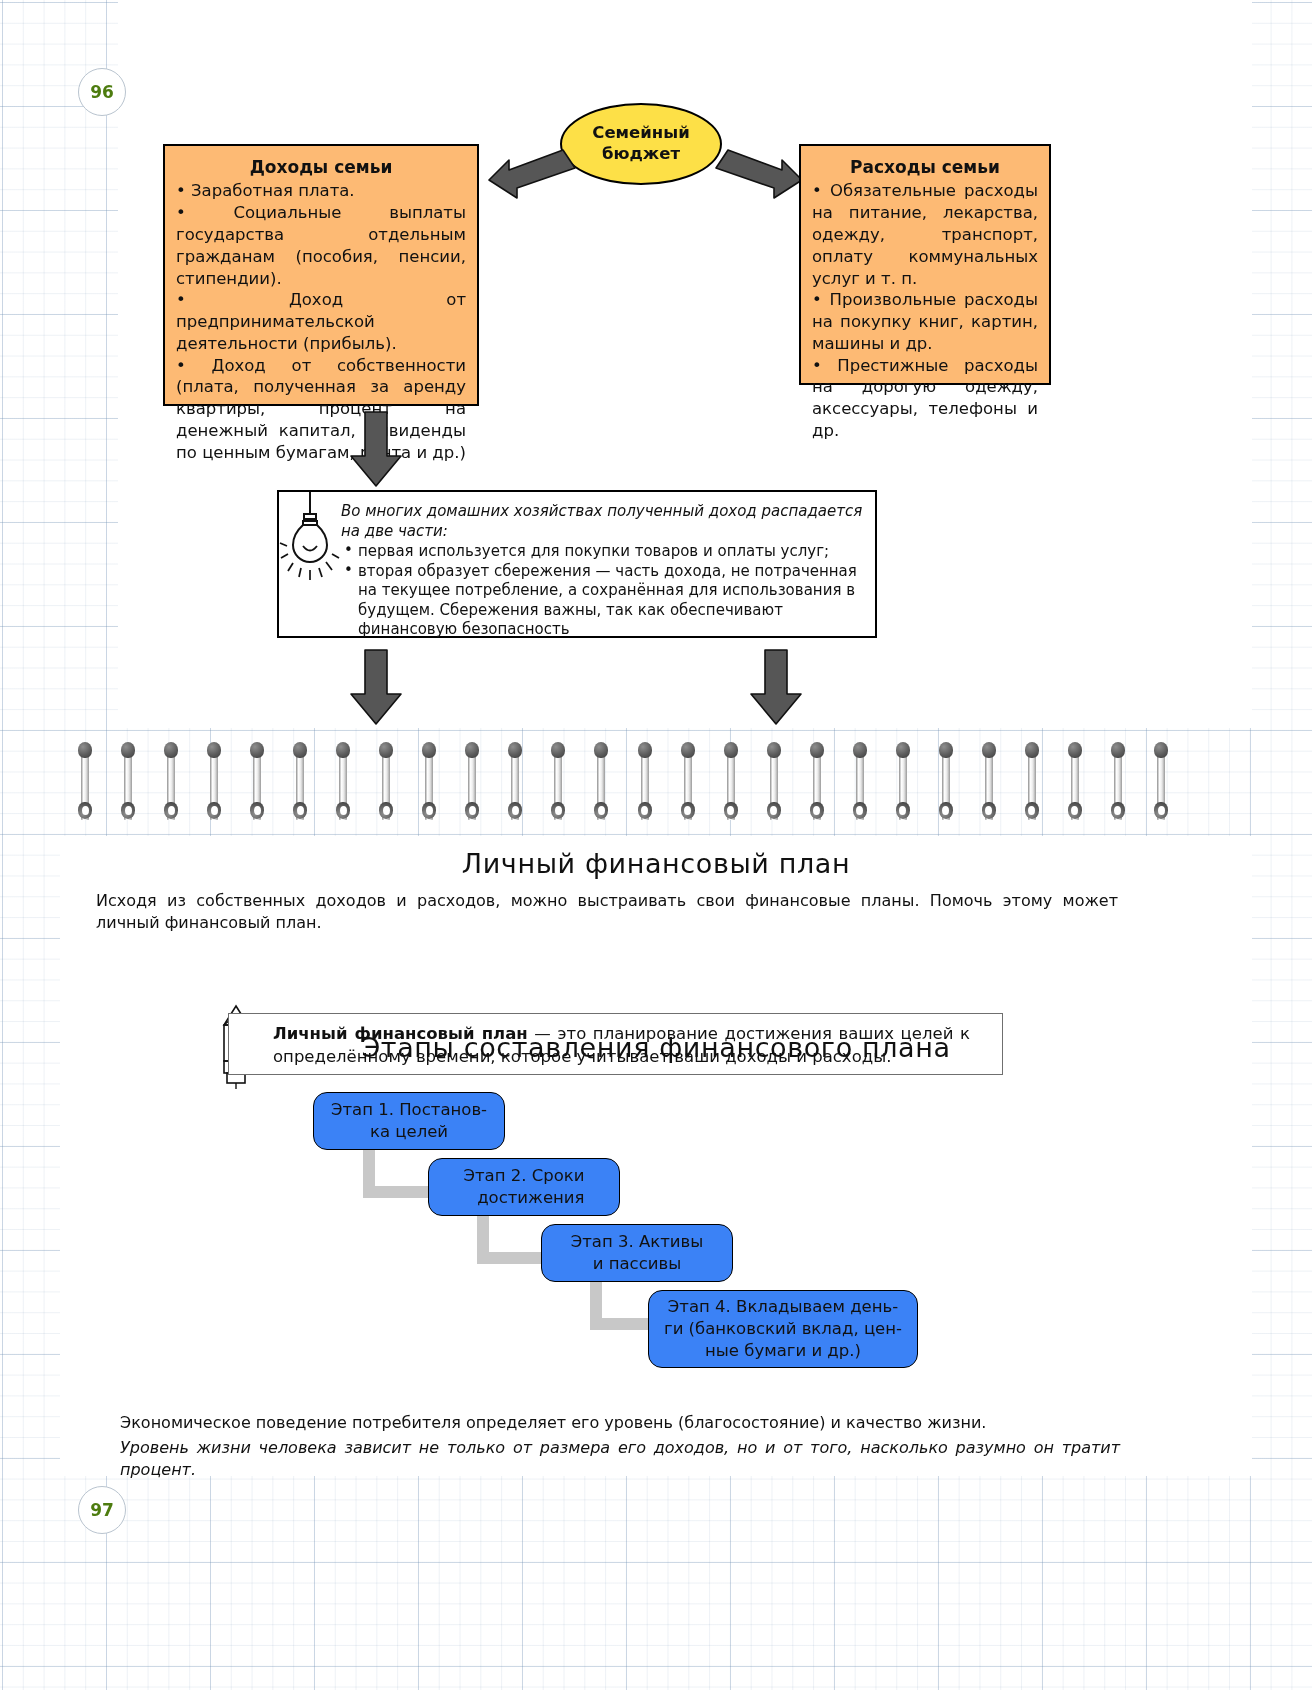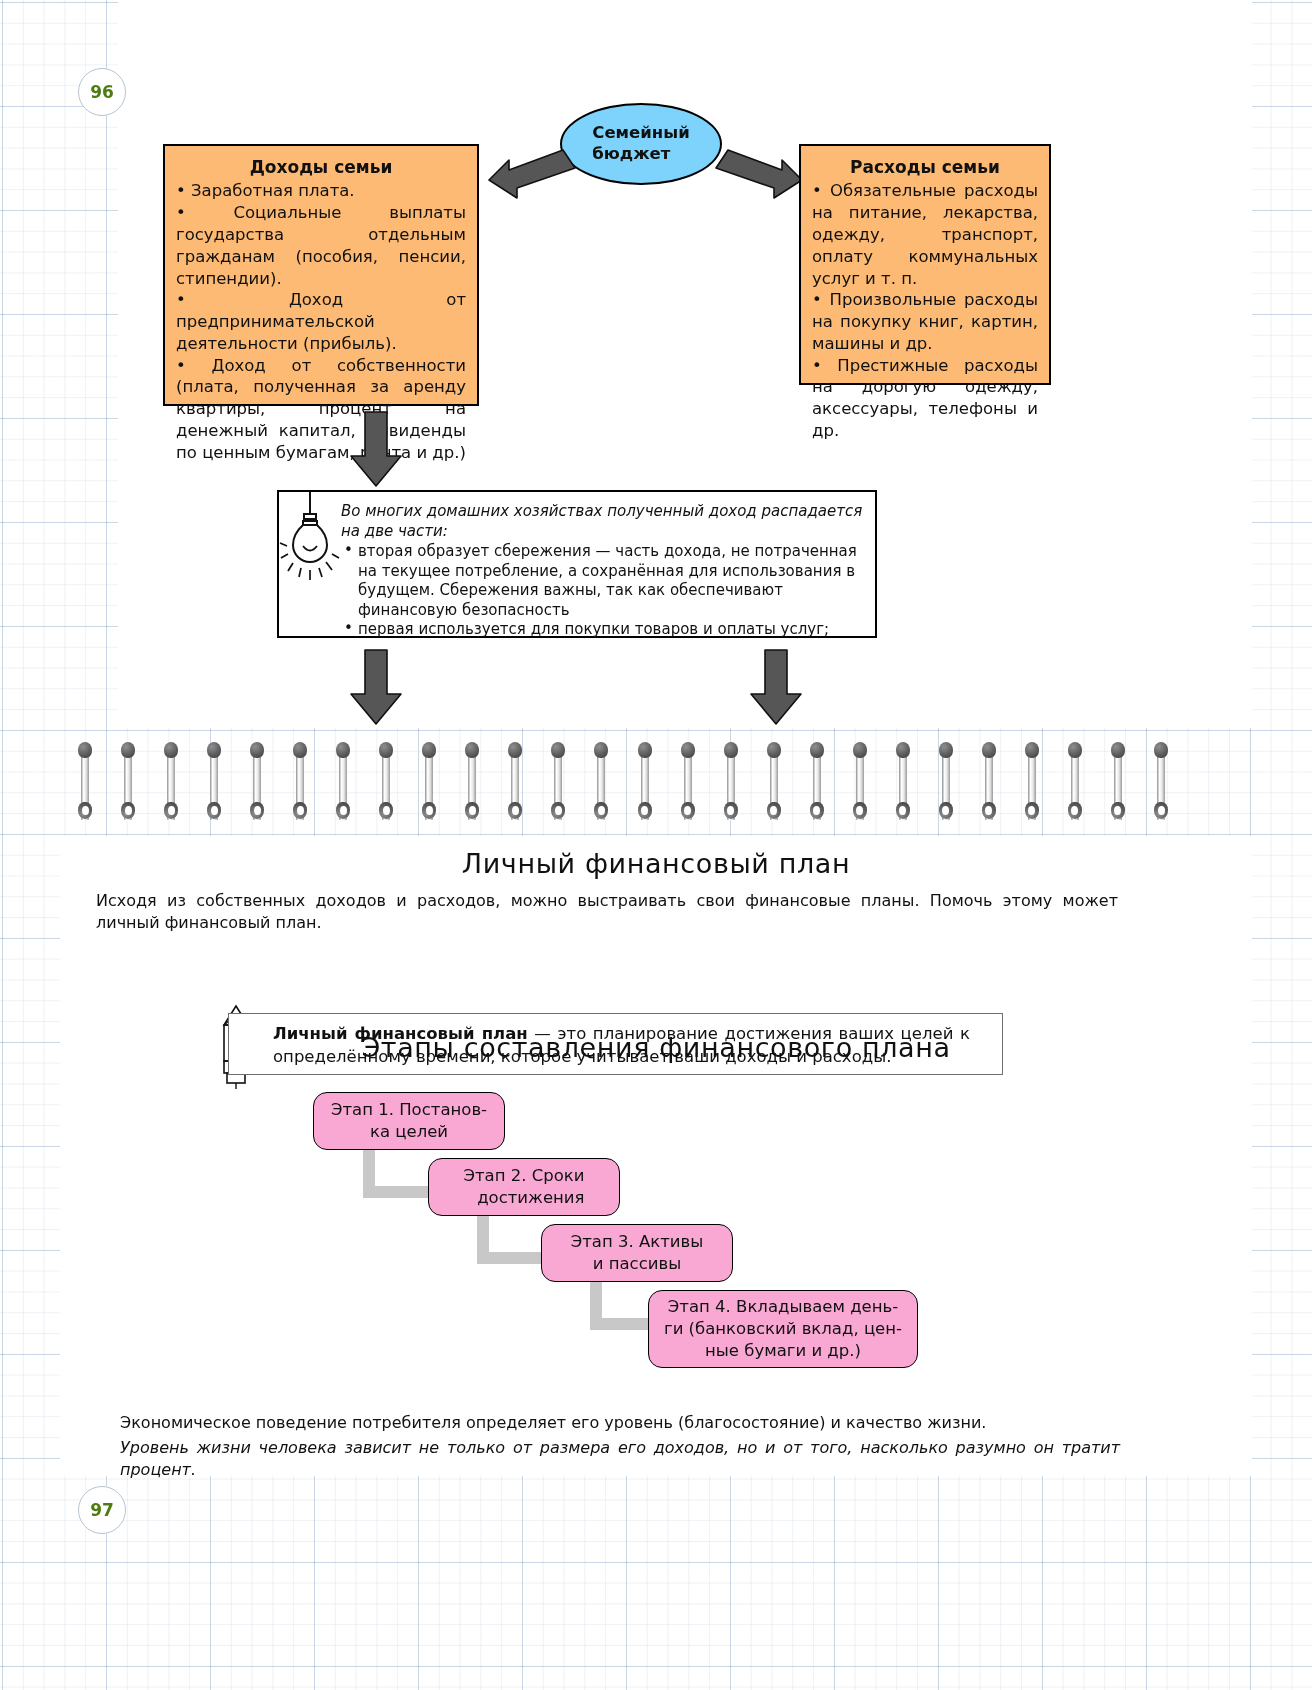--- a/index.html
+++ b/index.html
@@ -45,22 +45,22 @@
   }
   .fbox .ttl{font-weight:bold;text-align:center;display:block;margin-bottom:2px;font-size:17px;}
   .fbox p{margin:0;text-align:justify;text-justify:inter-word;}
 
   #box-income{left:163px;top:144px;width:316px;height:262px;padding:10px 11px 6px 11px;}
   #box-expense{left:799px;top:144px;width:252px;height:241px;padding:10px 11px 6px 11px;}
 
   
   #budget-ellipse{
     position:absolute;left:560px;top:103px;width:158px;height:78px;
-    border:2px solid #000;border-radius:50%;background:#7dd3fc;
-    display:flex;align-items:center;justify-content:center;text-align:left;
+    border:2px solid #000;border-radius:50%;background:#fde047;
+    display:flex;align-items:center;justify-content:center;text-align:center;
     font-weight:bold;font-size:16.5px;line-height:1.25;
   }
 
   
   .arrow{position:absolute;}
   .arrow svg{display:block;}
 
   
   #box-tip{
     position:absolute;left:277px;top:490px;width:600px;height:148px;
@@ -116,21 +116,21 @@
     position:absolute;left:228px;top:1013px;width:775px;height:62px;
     background:#fff;border:1.5px solid #6f6f6f;box-sizing:border-box;
     padding:8px 32px 4px 44px;font-size:16.5px;line-height:1.42;
     text-align:justify;text-justify:inter-word;
   }
   #def-box b{font-weight:bold;}
   #pencil-icon{position:absolute;left:216px;top:1003px;width:40px;height:86px;}
 
   
   .stage{
-    position:absolute;background:#f9a8d4;border:1.6px solid #000;border-radius:14px;
+    position:absolute;background:#3b82f6;border:1.6px solid #000;border-radius:14px;
     box-sizing:border-box;display:flex;align-items:center;justify-content:center;
     text-align:center;font-size:16.5px;line-height:1.32;padding:13px 12px;
   }
   .connector{position:absolute;background:#c8c8c8;}
 
   #stage1{left:313px;top:1092px;width:192px;height:58px;}
   #stage2{left:428px;top:1158px;width:192px;height:58px;}
   #stage3{left:541px;top:1224px;width:192px;height:58px;}
   #stage4{left:648px;top:1290px;width:270px;height:78px;}
 
@@ -205,22 +205,22 @@
         <line x1="31" y1="78" x2="31" y2="88"></line>
         <line x1="40" y1="76" x2="43" y2="85"></line>
         <line x1="47" y1="70" x2="53" y2="78"></line>
         <line x1="53" y1="62" x2="60" y2="66"></line>
       </g>
     </svg>
   </div>
   <div class="txtcol">
     <p class="lead">Во многих домашних хозяйствах полученный доход распадается на две части:</p>
     <ul>
+      <li>первая используется для покупки товаров и оплаты услуг;</li>
       <li>вторая образует сбережения — часть дохода, не потраченная на текущее потребление, а сохранённая для использования в будущем. Сбережения важны, так как обеспечивают финансовую безопасность</li>
-      <li>первая используется для покупки товаров и оплаты услуг;</li>
     </ul>
   </div>
 </div>
 
 <div class="arrow" style="left:348px;top:648px;width:56px;height:78px;">
   <svg width="56" height="78" viewBox="0 0 56 78">
     <polygon points="17,2 39,2 39,46 53,46 28,76 3,46 17,46" fill="#565656" stroke="#111111" stroke-width="1.6" stroke-linejoin="round"></polygon>
   </svg>
 </div>
 <div class="arrow" style="left:748px;top:648px;width:56px;height:78px;">

